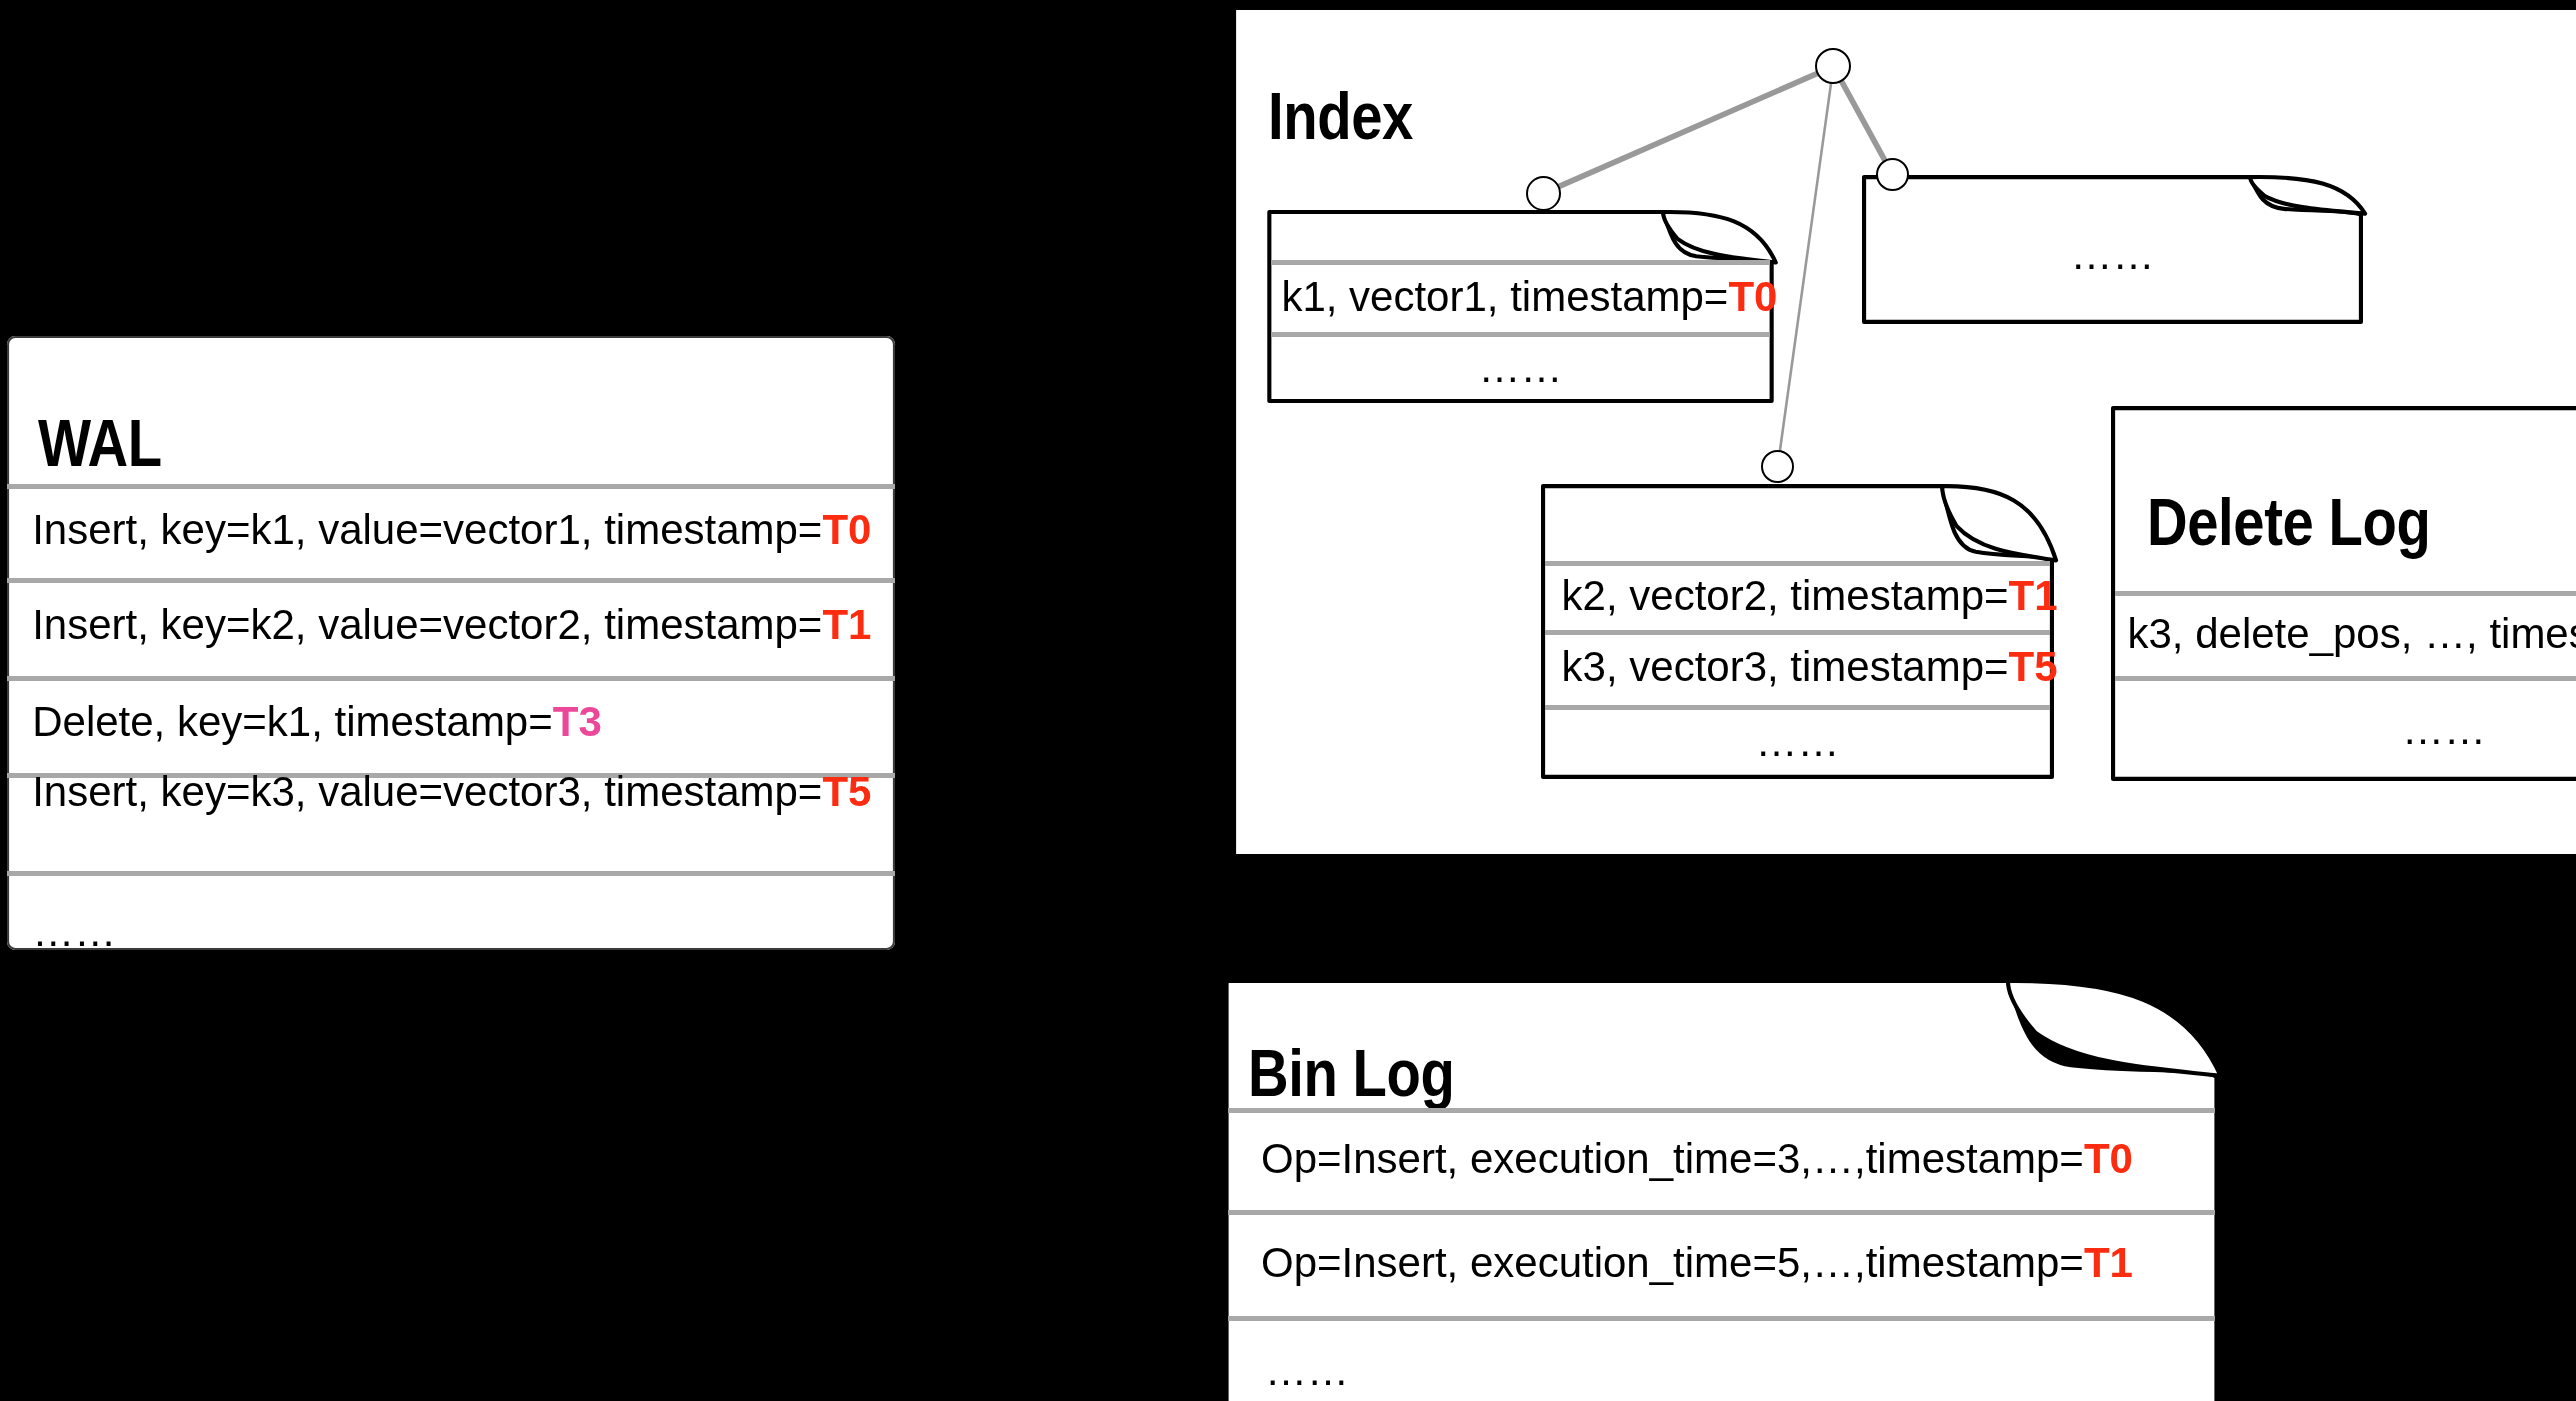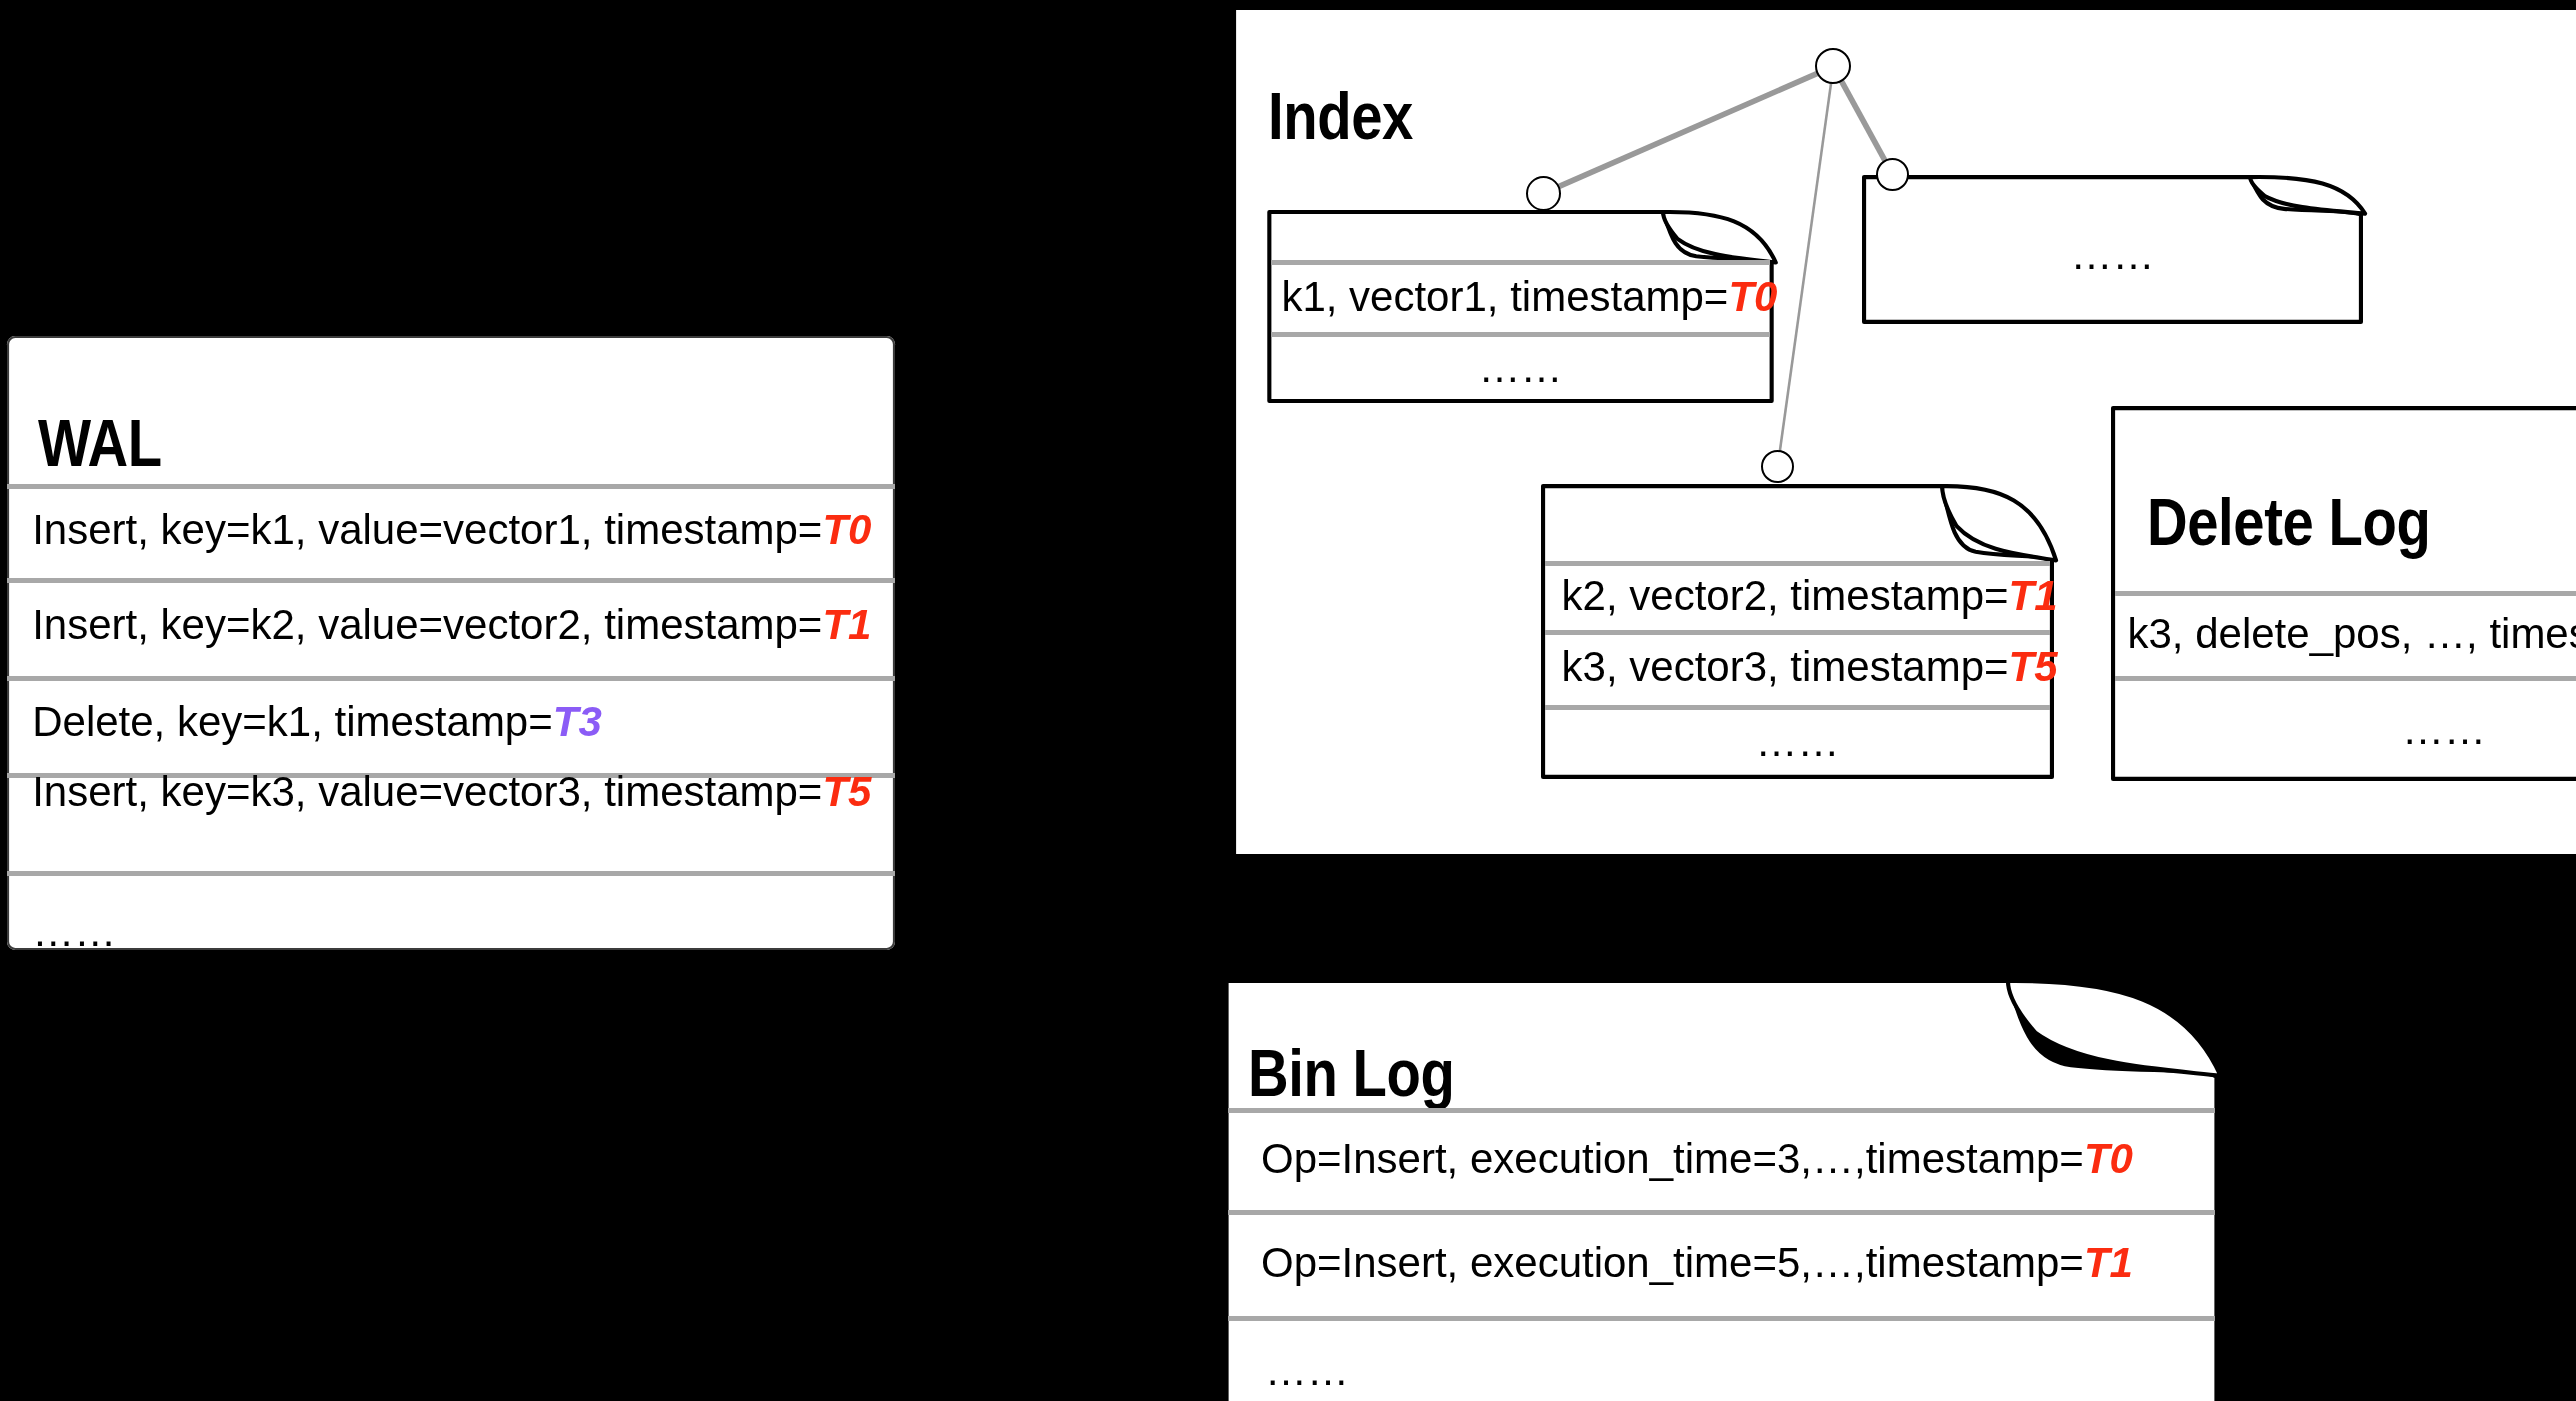--- a/index.html
+++ b/index.html
@@ -8,21 +8,21 @@
   .panel{position:absolute;background:#fff;}
   .wal{left:7.2px;top:336px;width:888px;height:614px;border-radius:8.2px;
        box-shadow:inset 0 0 0 2.1px #3c3c3c;}
   .index{left:1232px;top:6.2px;width:1579px;height:852px;
        box-shadow:inset 0 0 0 4.1px #000;}
   .title{position:absolute;font-weight:bold;font-size:67px;line-height:1;
        white-space:nowrap;transform:scaleX(0.84);transform-origin:0 0;letter-spacing:-0.5px;}
   .sep{position:absolute;left:0;right:0;height:5.2px;background:#a8a8a8;}
   .row{position:absolute;font-size:42px;line-height:1;white-space:nowrap;
        transform:translateY(-55%);}
-  .row .hl{color:#fb2c10;font-weight:bold;font-style:italic;}
+  .row .hl{color:#fb2c10;font-weight:bold;}
   .center{left:0;right:0;text-align:center;}
   .doc{position:absolute;}
   .doc svg{position:absolute;left:0;top:0;overflow:visible;display:block;}
   .doc-body,.doc-flap{fill:#fff;stroke:#000;stroke-width:8;stroke-linejoin:round;}
   .tree{position:absolute;left:0;top:0;z-index:1;}
   .doc,.doc *{z-index:2;}
   .node{position:absolute;background:#fff;border:2.1px solid #000;border-radius:50%;z-index:3;}
   .edge{stroke:#999;}
 </style>
 </head>
@@ -30,21 +30,21 @@
 
 <section class="panel wal">
   <h2 class="title" style="left:31px;top:17px;">WAL</h2>
   <div class="sep" style="top:148px;"></div>
   <div class="sep" style="top:242px;"></div>
   <div class="sep" style="top:340px;"></div>
   <div class="sep" style="top:437px;"></div>
   <div class="sep" style="top:535px;"></div>
   <div class="row" style="left:25px;top:196px;"><span>Insert, key=k1, value=vector1, timestamp=</span><span class="hl" style="color: rgb(251, 44, 16);">T0</span></div>
   <div class="row" style="left:25px;top:291px;"><span>Insert, key=k2, value=vector2, timestamp=</span><span class="hl" style="color: rgb(251, 44, 16);">T1</span></div>
-  <div class="row" style="left:25px;top:388px;"><span>Delete, key=k1, timestamp=</span><span class="hl" style="color: #8b5cf6; text-align: right;">T3</span></div>
+  <div class="row" style="left:25px;top:388px;"><span>Delete, key=k1, timestamp=</span><span class="hl" style="color: #ec4899; text-align: right;">T3</span></div>
   <div class="row" style="left:25px;top:458px;"><span>Insert, key=k3, value=vector3, timestamp=</span><span class="hl" style="color: rgb(251, 44, 16);">T5</span></div>
   <div class="row" style="left:25px;top:598px;">……</div>
 </section>
 
 <section class="panel index">
   <h2 class="title" style="left:36px;top:20.6px;">Index</h2>
 
   <svg class="tree" width="1579" height="852" viewBox="0 0 3064 1653">
     <line class="edge" x1="1167" y1="117" x2="605" y2="363" stroke-width="11"></line>
     <line class="edge" x1="1167" y1="117" x2="1282" y2="327" stroke-width="11"></line>

